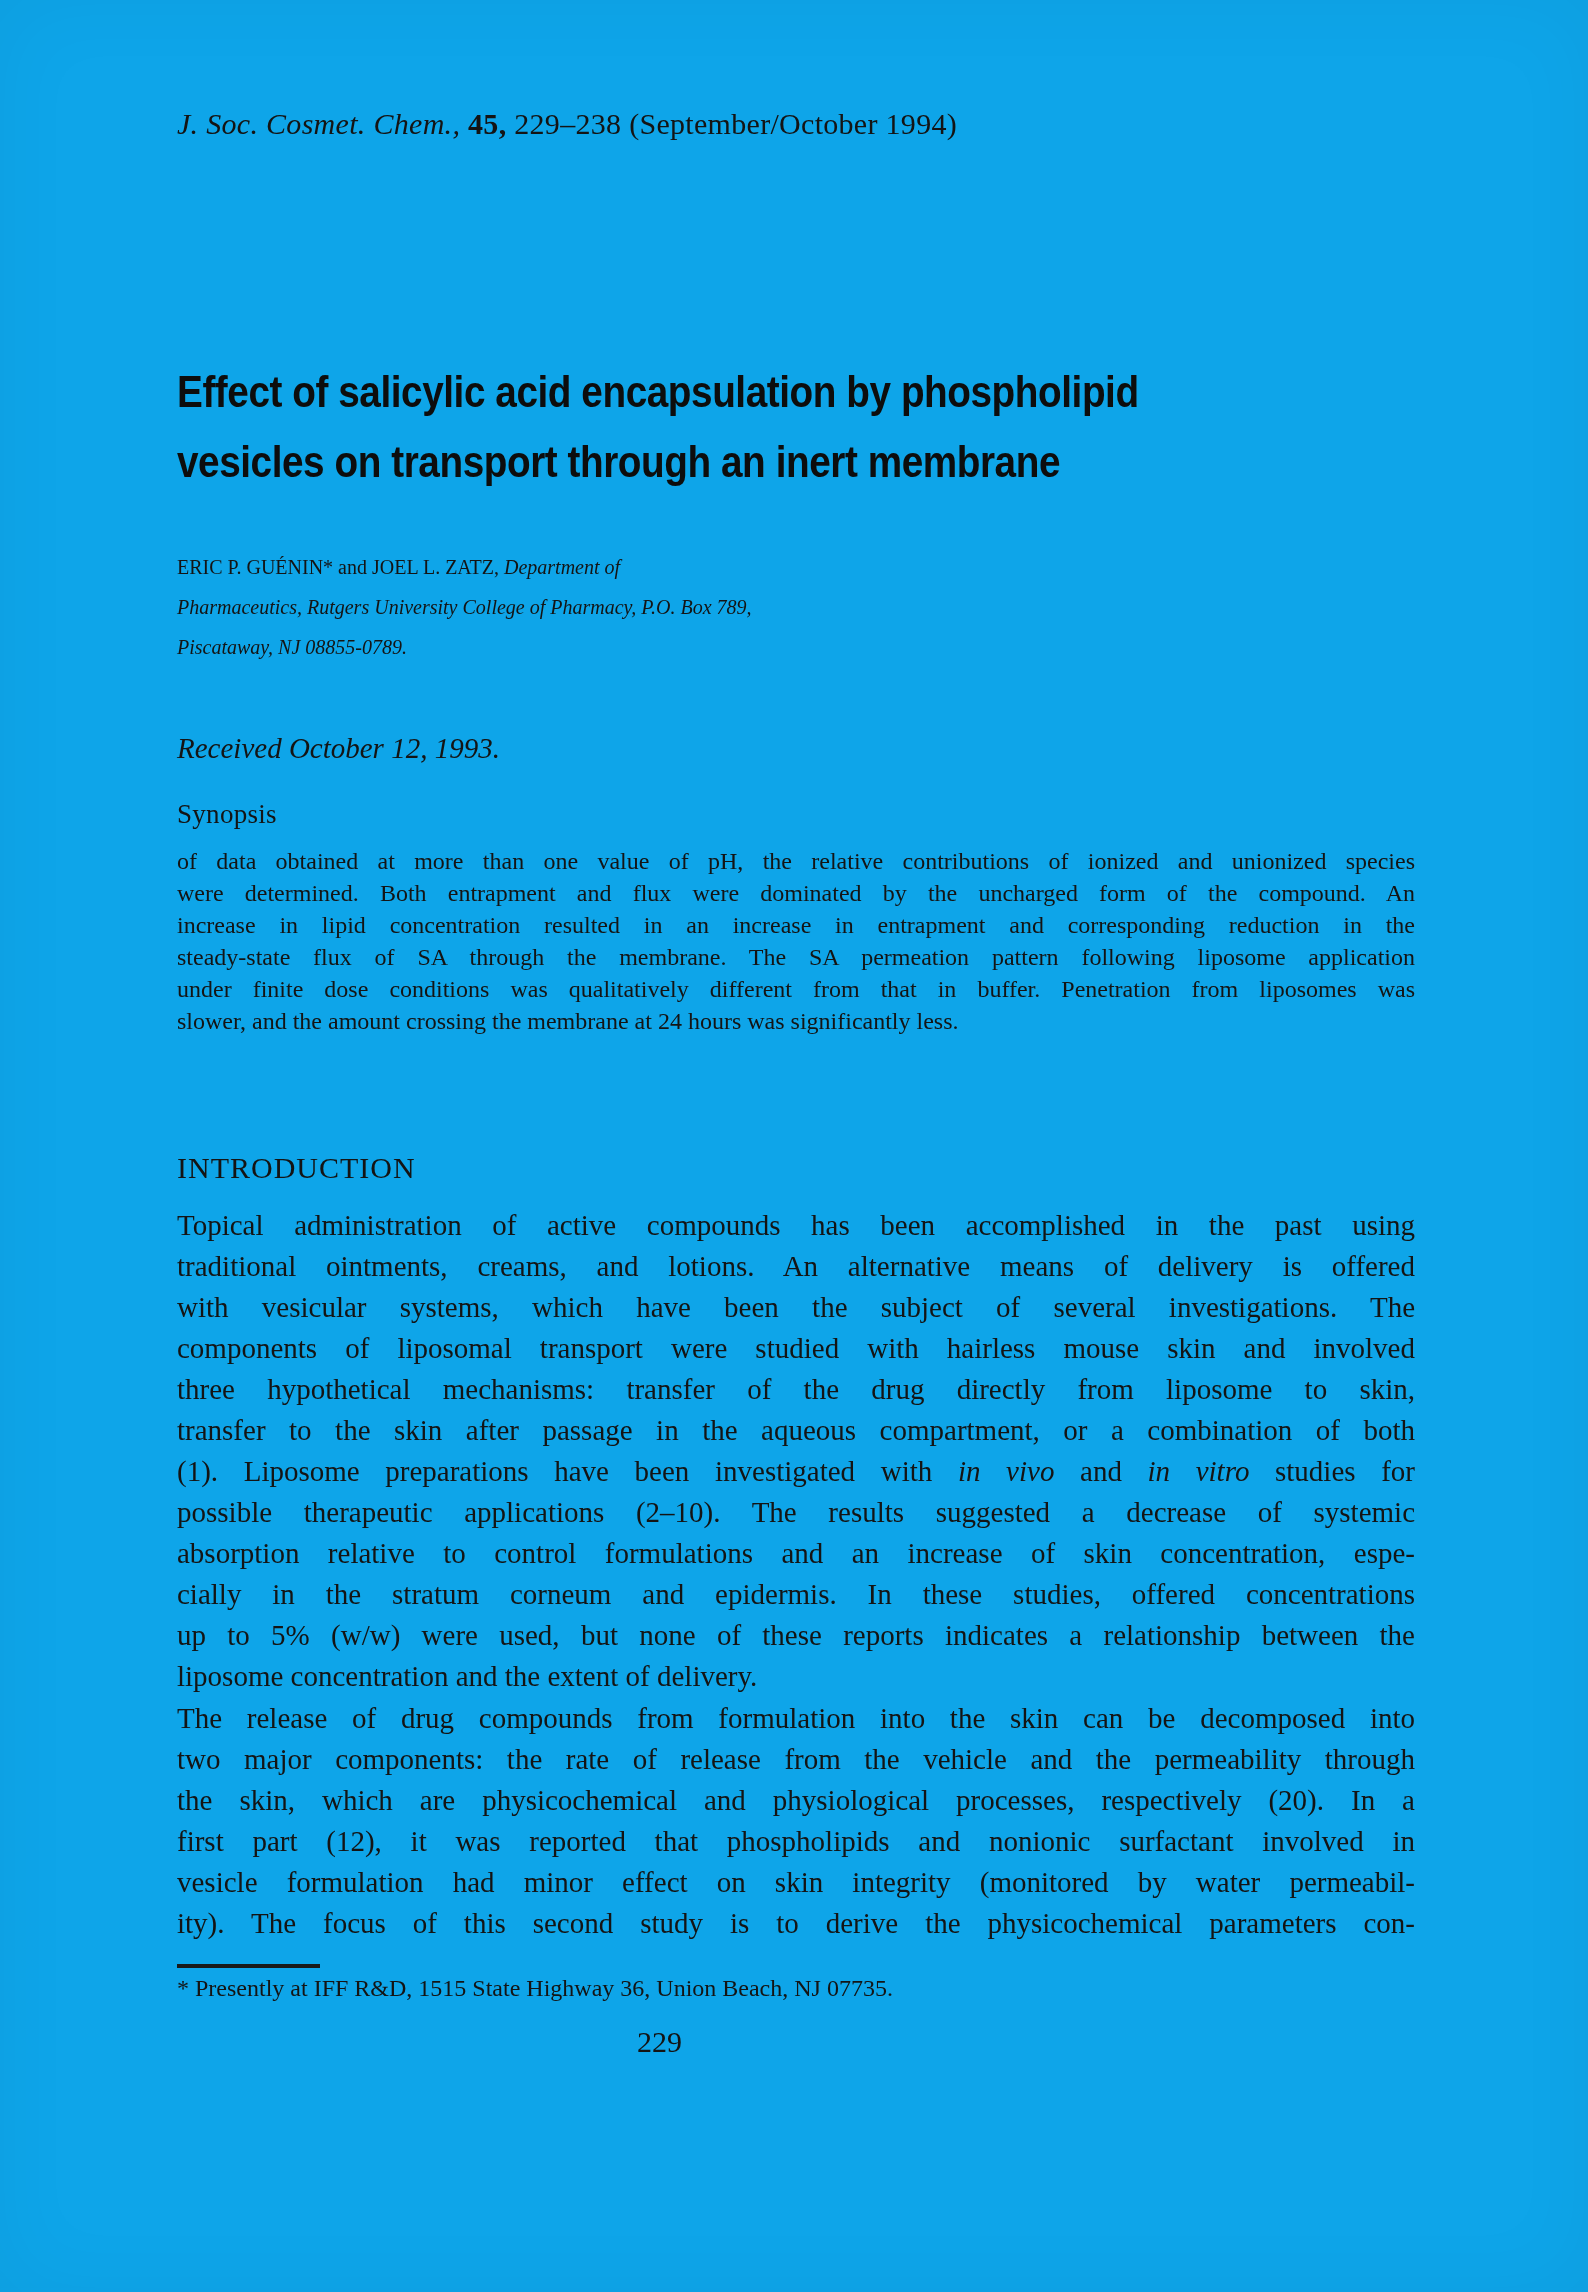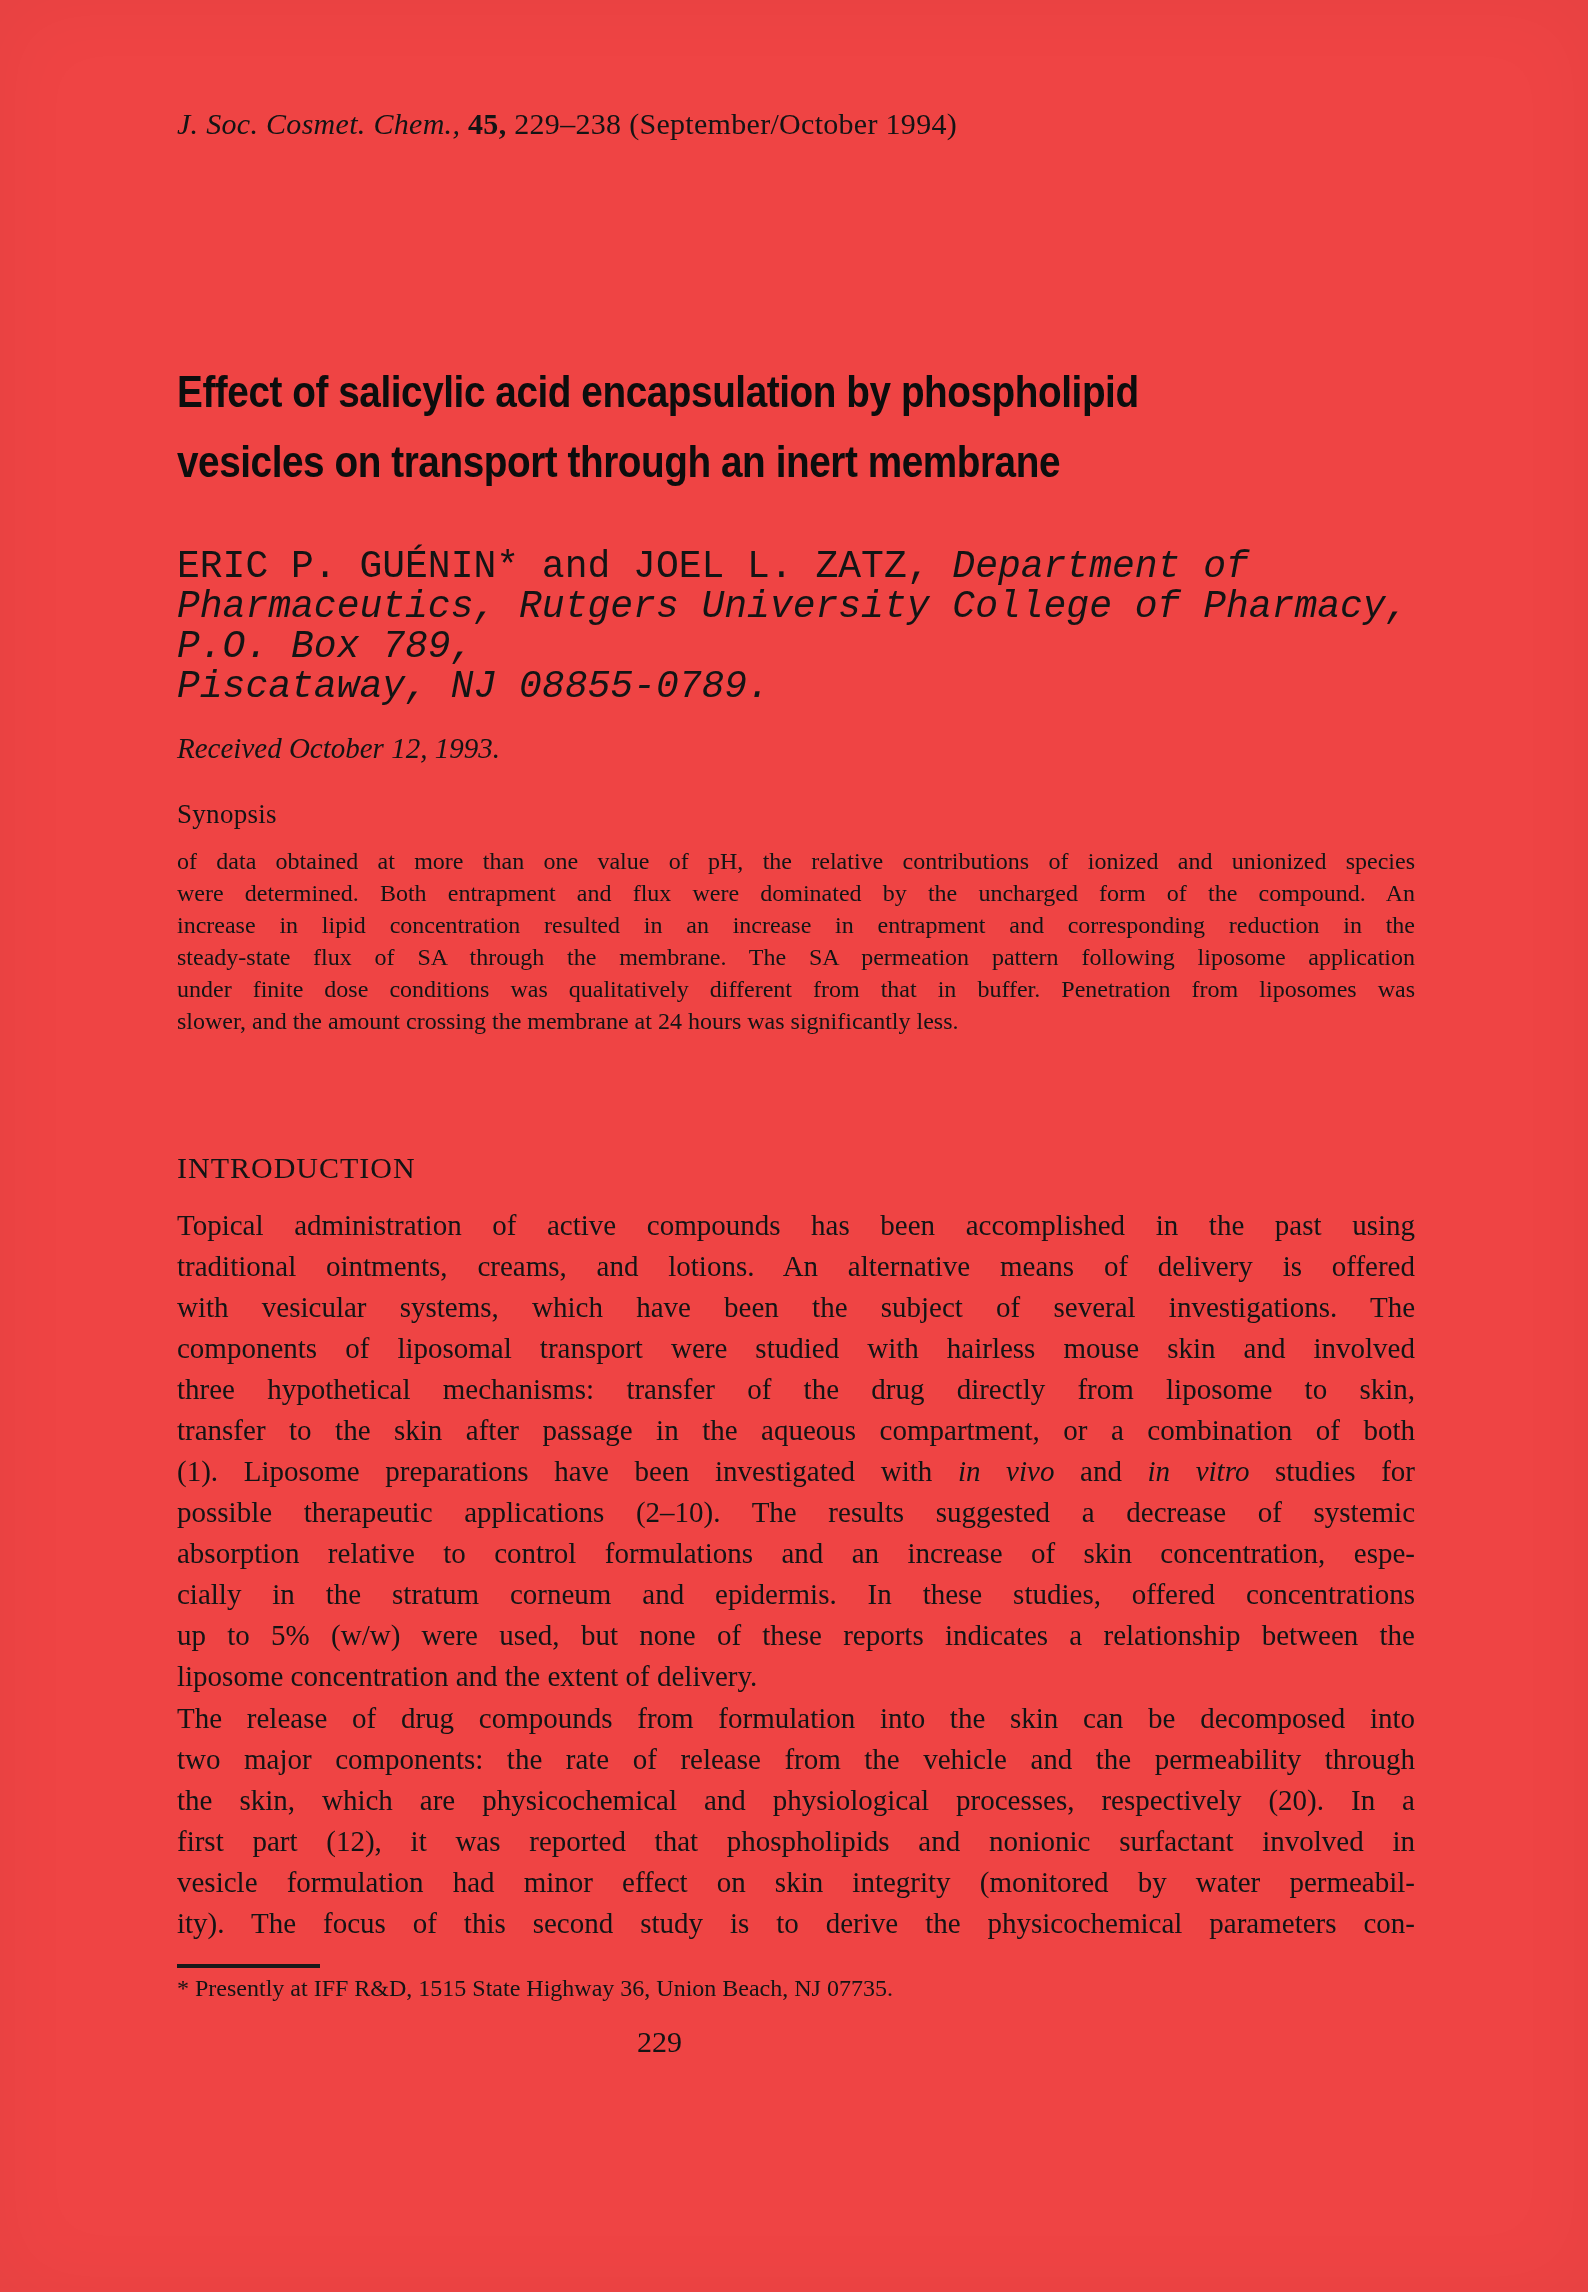--- a/index.html
+++ b/index.html
@@ -1,21 +1,21 @@
 <!DOCTYPE html>
 <html><head>
 <meta charset="utf-8">
 <style>
   html, body { margin: 0; padding: 0; background: #e8e8e6; }
   .page {
     position: relative;
     width: 1589px;
     height: 2292px;
     margin: 0 auto;
-    background: #ef4444;
+    background: #0ea5e9;
     box-shadow: inset 0 0 86px rgba(0,0,0,0.045);
     color: #141414;
     font-family: "Liberation Serif", serif;
     overflow: hidden;
   }
   .abs { position: absolute; left: 177px; width: 1238px; }
 
   .journal-line {
     top: 107px;
     font-size: 30px;
@@ -35,23 +35,22 @@
     color: #0d0d0d;
   }
   .title .tline {
     transform: scaleX(0.88);
     transform-origin: left center;
     white-space: nowrap;
   }
 
   .authors {
     top: 547px;
-    font-size: 38px;
+    font-size: 20px;
     line-height: 40px;
-    font-family: Liberation Mono, monospace;
   }
   .authors .ital { font-style: italic; }
 
   .received {
     top: 732px;
     font-size: 29px;
     font-style: italic;
   }
 
   .syn-head {

